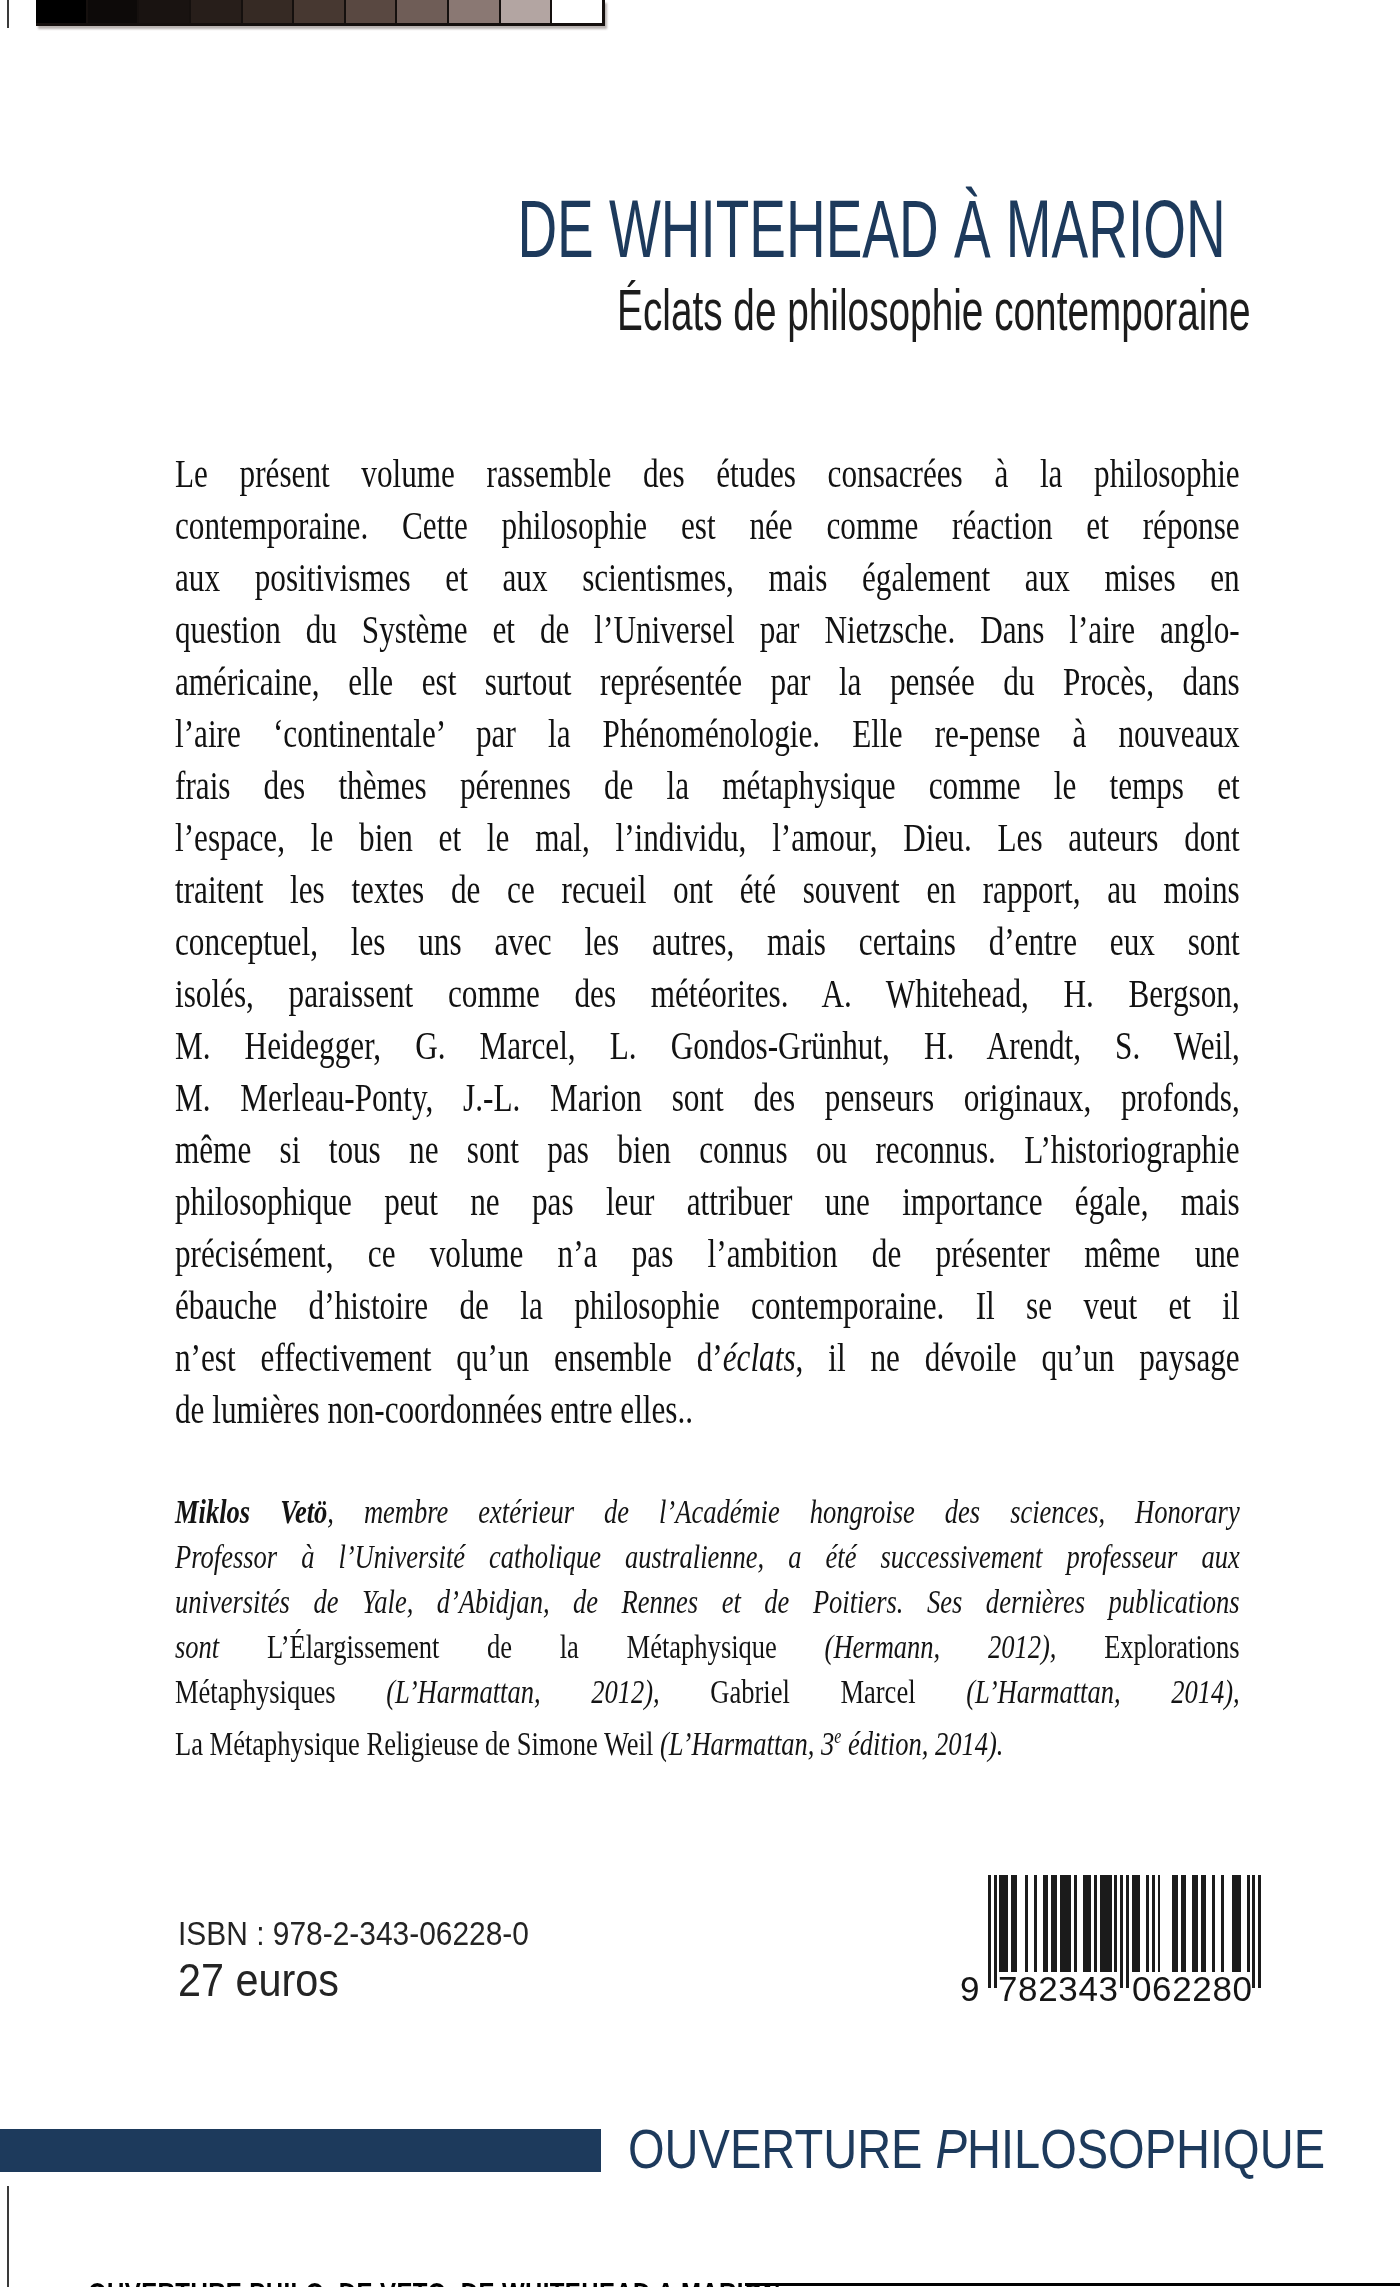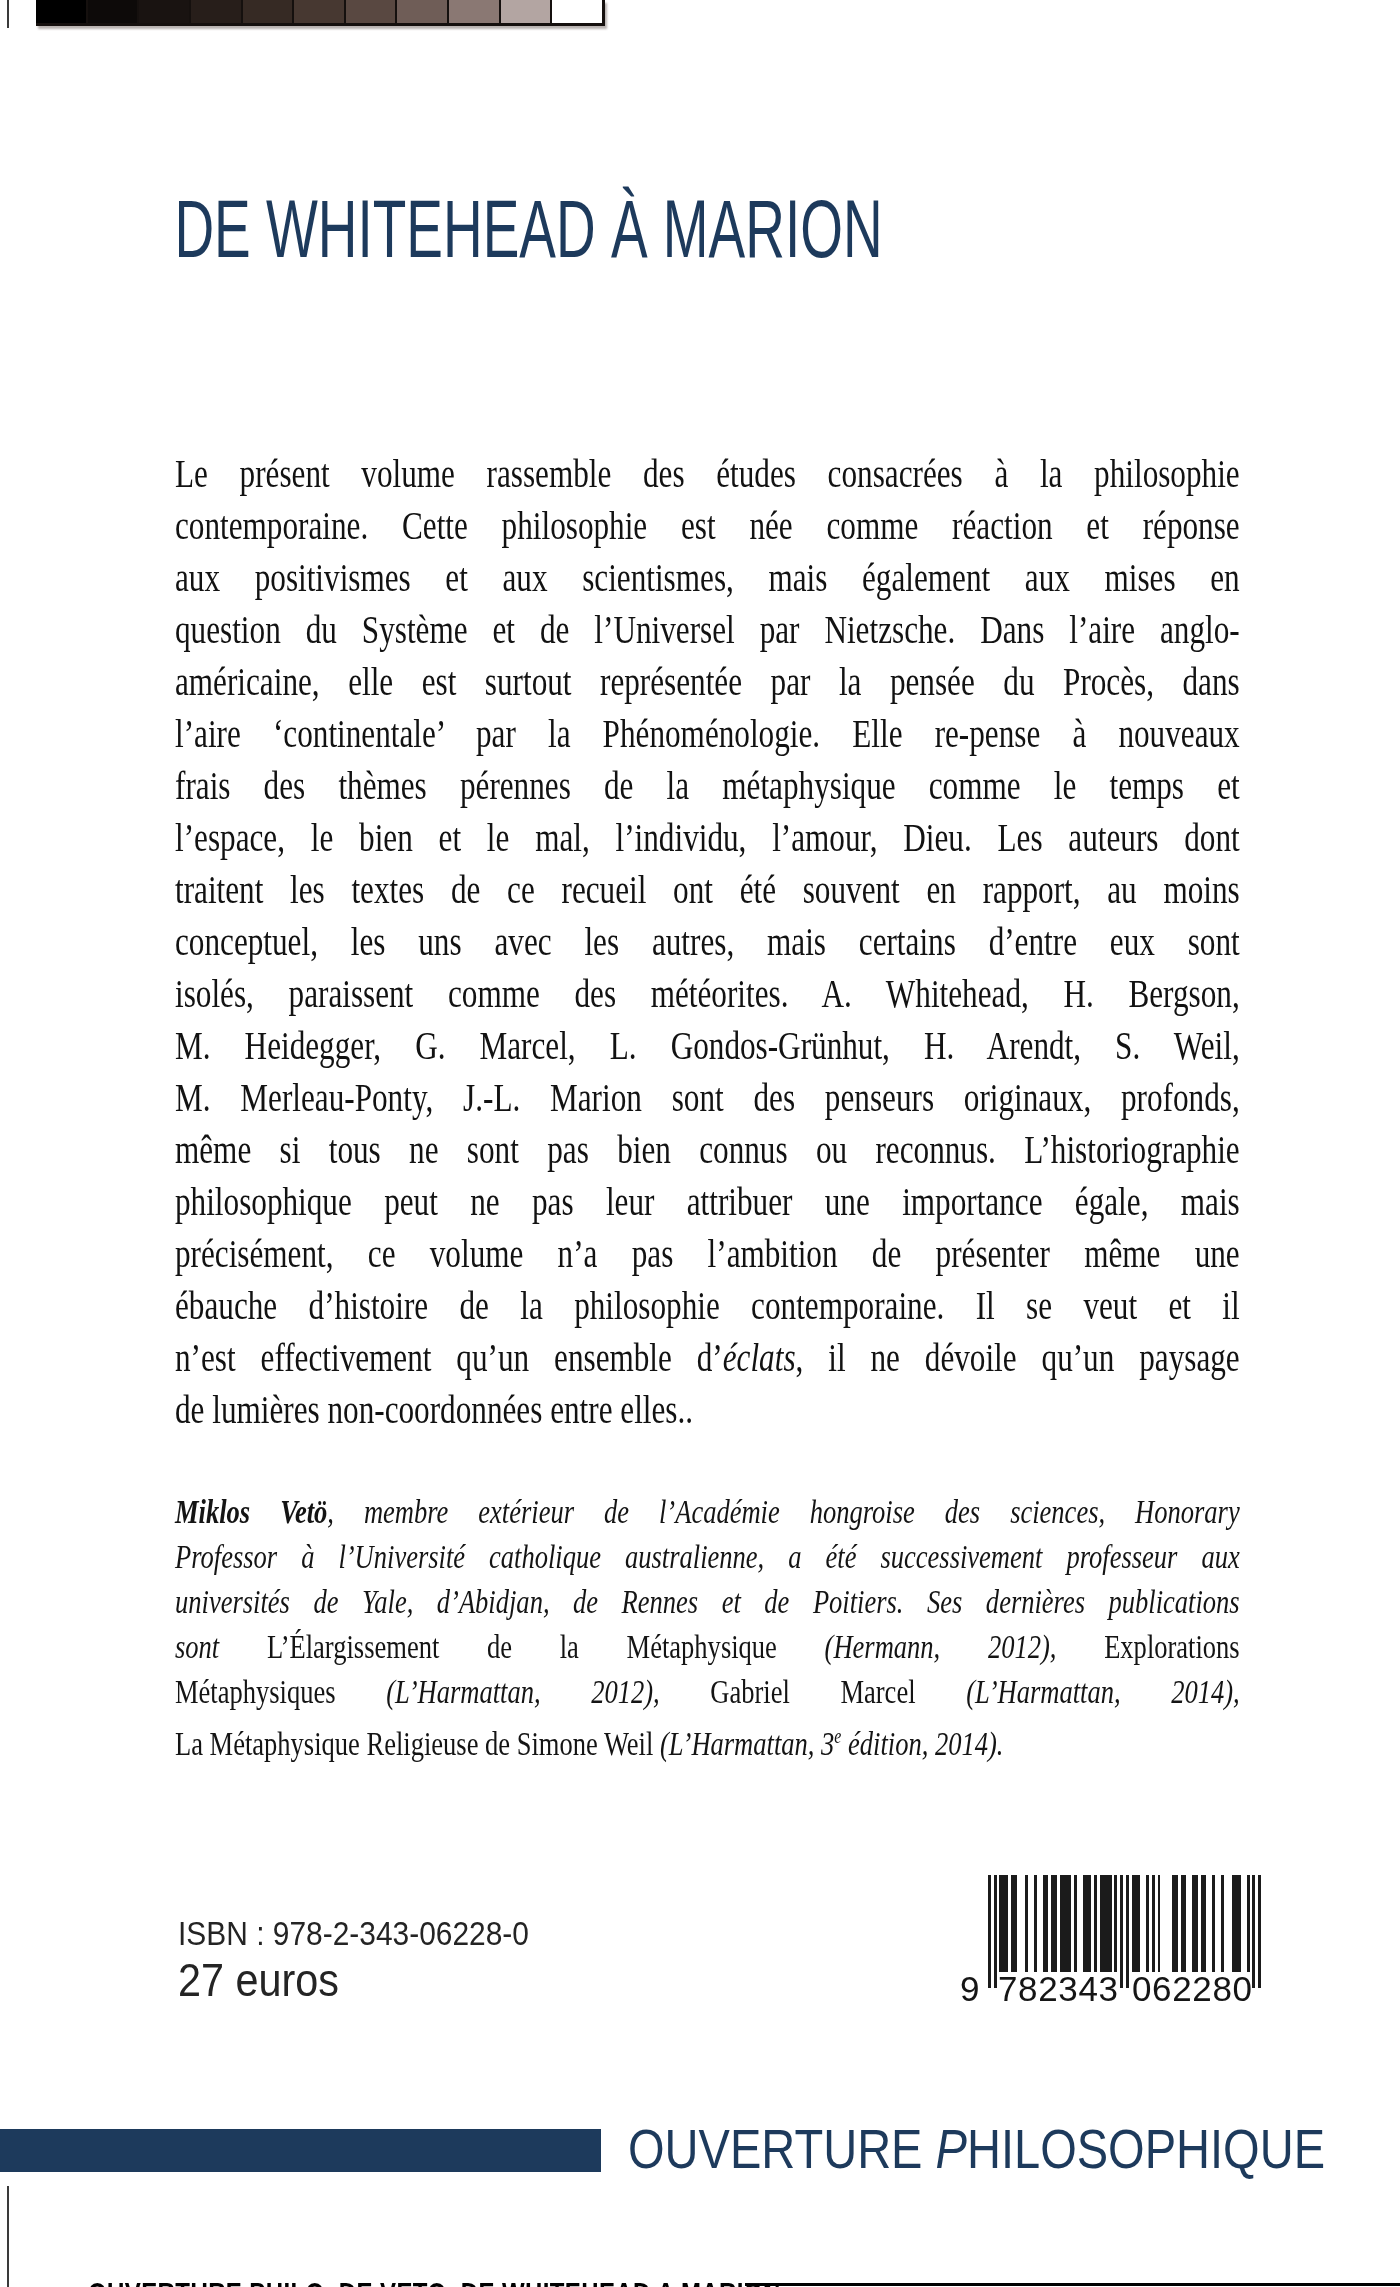--- a/index.html
+++ b/index.html
@@ -12,21 +12,21 @@
   #calbar{
     position:absolute; left:36px; top:0; width:566px; height:23px;
     display:flex; gap:2px; background:#15100e;
     border-bottom:3px solid #15100e; border-right:3px solid #15100e;
     box-shadow:2px 3px 2px rgba(80,65,60,.4);
   }
   #calbar .sw{flex:1 1 0;}
   
   .cropmark{position:absolute; width:2px; background:#3a3a3a;}
   
-  .center-row{position:absolute; left:0; width:1400px; text-align:left; white-space:nowrap;}
+  .center-row{position:absolute; left:0; width:1400px; text-align:right; white-space:nowrap;}
   #title-row{top:186px;}
   #title{
     display:inline-block; font-family:"Liberation Sans",sans-serif;
     font-size:82px; line-height:1.05; font-weight:400;
     transform:scaleX(.67); transform-origin:50% 50%;
   }
   #subtitle-row{top:281px;}
   #subtitle{
     display:inline-block; font-family:"Liberation Sans",sans-serif;
     font-size:57px; line-height:1.05; color:#1c1c1c;
@@ -104,20 +104,23 @@
       <div class="sw" style="background: rgb(138, 120, 115);"></div>
       <div class="sw" style="background: rgb(179, 165, 162);"></div>
       <div class="sw" style="background: rgb(255, 255, 255);"></div>
     </div>
 
   <div class="cropmark" style="left:7px; top:0; height:28px;"></div>
   <div class="cropmark" style="left:7px; top:2186px; height:101px;"></div>
 
   <div class="center-row" id="title-row">
     <span id="title" class="accent" style="color: rgb(29, 58, 92);">DE WHITEHEAD À MARION</span>
+  </div>
+  <div class="center-row" id="subtitle-row">
+    <span id="subtitle">Éclats de philosophie contemporaine</span>
   </div>
 
   <div id="synopsis">
       <div class="jline"><span>Le présent volume rassemble des études consacrées à la philosophie</span></div>
       <div class="jline"><span>contemporaine. Cette philosophie est née comme réaction et réponse</span></div>
       <div class="jline"><span>aux positivismes et aux scientismes, mais également aux mises en</span></div>
       <div class="jline"><span>question du Système et de l’Universel par Nietzsche. Dans l’aire anglo-</span></div>
       <div class="jline"><span>américaine, elle est surtout représentée par la pensée du Procès, dans</span></div>
       <div class="jline"><span>l’aire ‘continentale’ par la Phénoménologie. Elle re-pense à nouveaux</span></div>
       <div class="jline"><span>frais des thèmes pérennes de la métaphysique comme le temps et</span></div>

